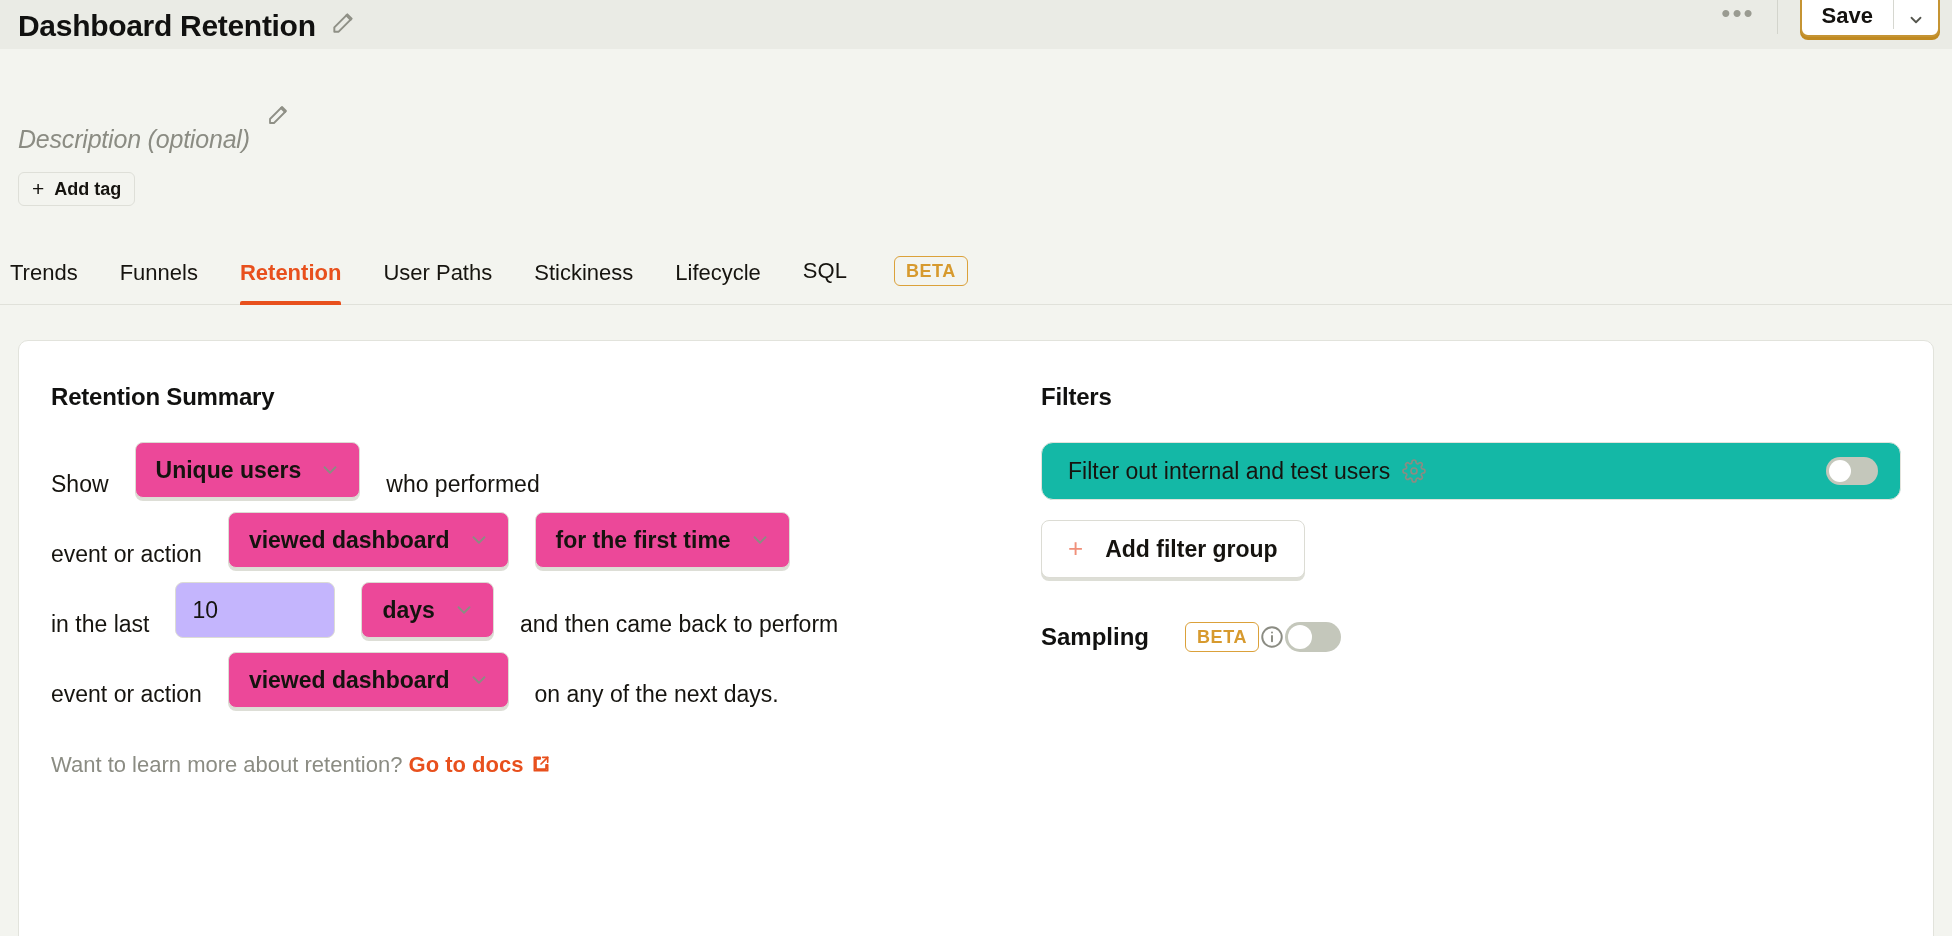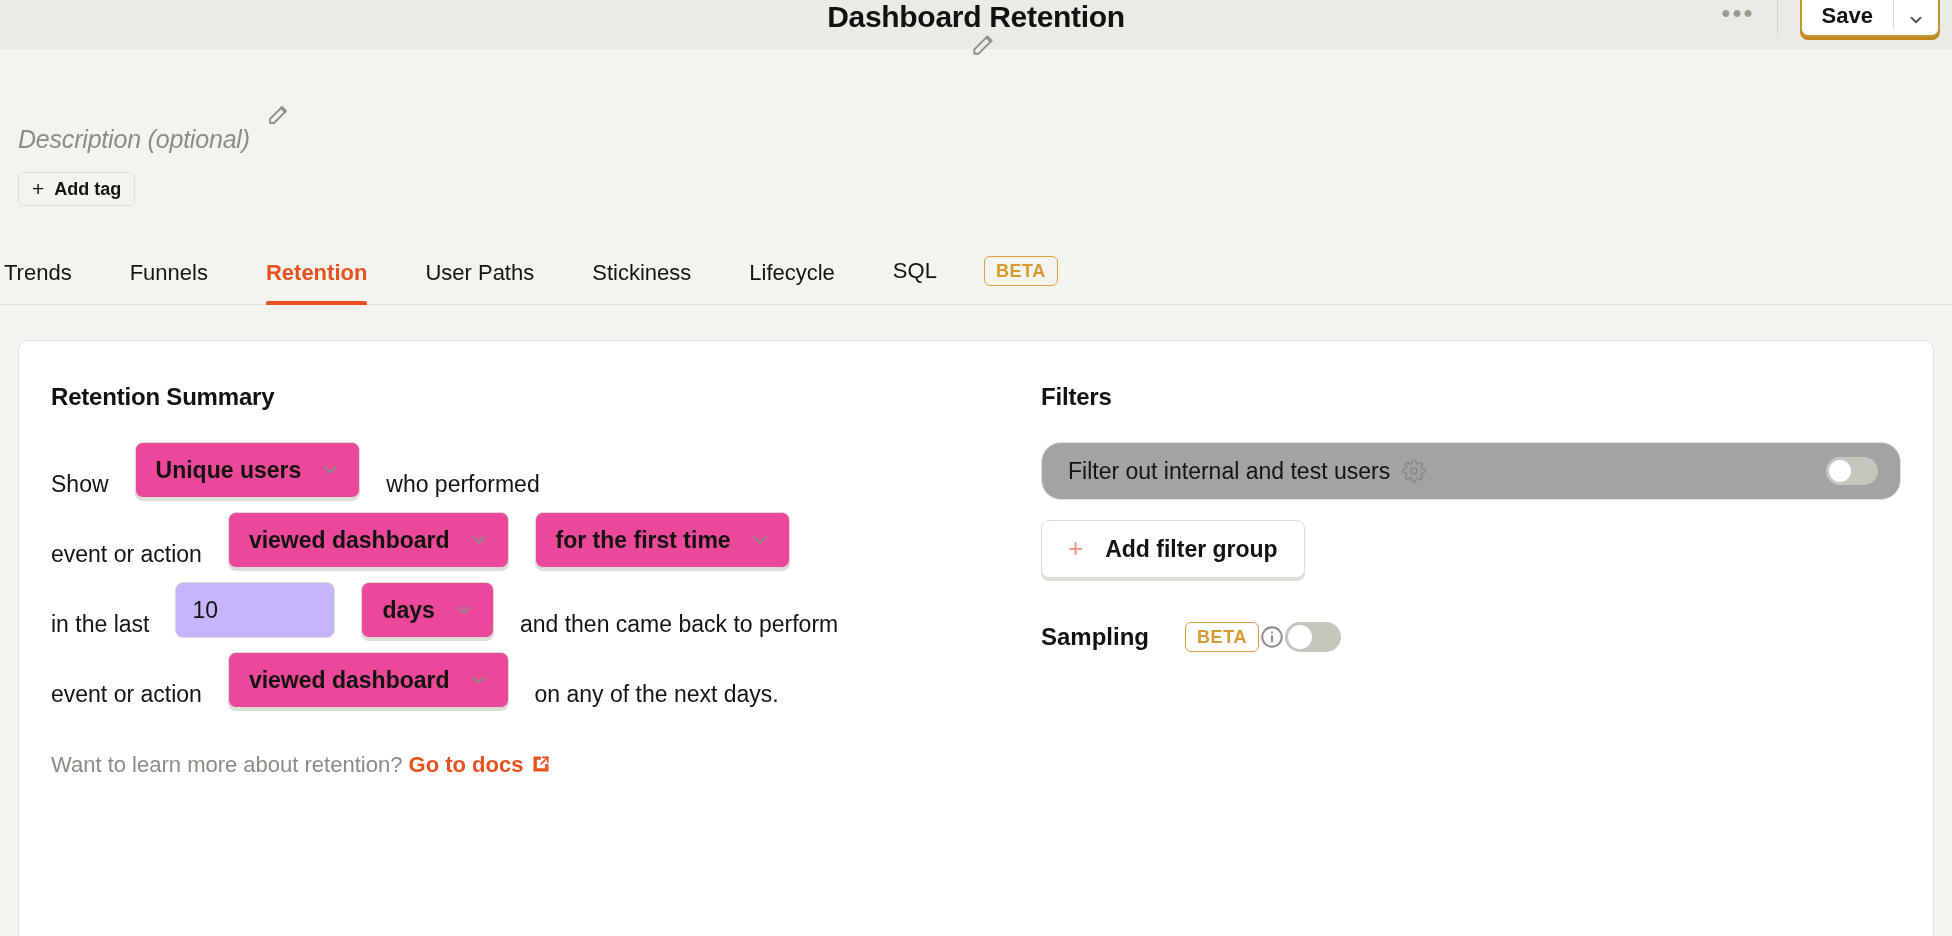--- a/index.html
+++ b/index.html
@@ -12,21 +12,20 @@
   }
 
   
   .topbar {
     position: relative;
     height: 49px;
     background: #eaebe5;
     display: flex;
     align-items: center;
     padding: 0 18px;
-    flex-direction: column;
   }
   .topbar-title {
     font-size: 30px;
     font-weight: 700;
     color: #111110;
     letter-spacing: -0.3px;
     line-height: 1;
     margin-top: 2px;
   }
   .pencil-icon {
@@ -126,22 +125,22 @@
     font-weight: 400;
     line-height: 1;
     color: #15130f;
     margin-top: -2px;
   }
 
   
   .tabs {
     display: flex;
     align-items: flex-end;
-    gap: 16px;
-    padding: 0 4px;
+    gap: 0;
+    padding: 0 10px;
     margin-top: 32px;
     border-bottom: 1px solid #e0e1da;
     height: 67px;
   }
   .tab {
     position: relative;
     display: flex;
     align-items: center;
     gap: 11px;
     padding: 0 21px 18px 21px;
@@ -258,22 +257,22 @@
   .ext-icon { margin-left: 8px; vertical-align: -2px; }
 
   
   .filter-bar {
     display: flex;
     align-items: center;
     justify-content: space-between;
     height: 58px;
     padding: 0 22px 0 26px;
     border: 1px solid #e2e3dc;
-    border-radius: 20px;
-    background: #a3a3a3;
+    border-radius: 12px;
+    background: #14b8a6;
     margin-bottom: 20px;
   }
   .filter-bar-left {
     display: flex;
     align-items: center;
     gap: 12px;
     font-size: 23px;
     color: #16140f;
   }
   .gear-icon { color: #8b8c83; display: flex; align-items: center; }

